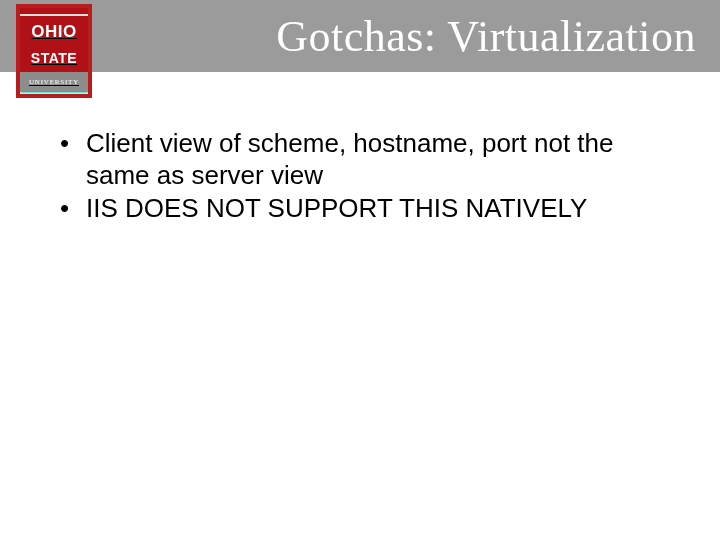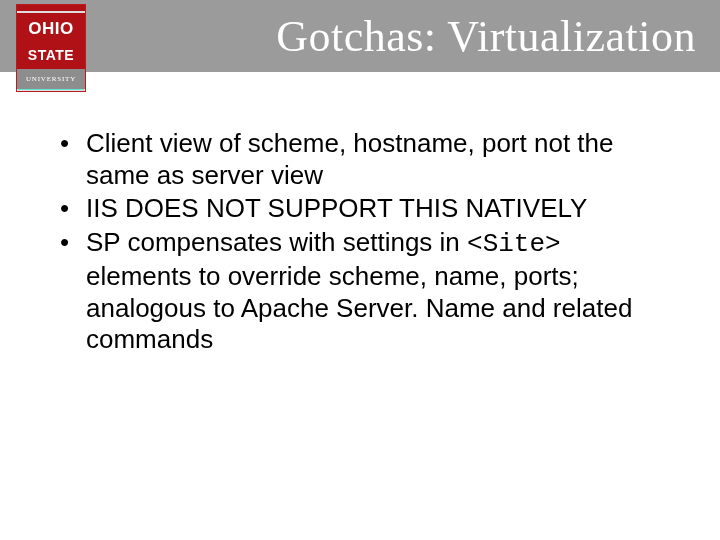--- a/index.html
+++ b/index.html
@@ -1,19 +1,19 @@
 <!DOCTYPE html>
 <html><head>
 <meta charset="utf-8">
 <style>
   html,body{margin:0;padding:0;width:720px;height:540px;background:#fff;font-family:Arial,Helvetica,sans-serif;}
   .slide{position:relative;width:720px;height:540px;overflow:hidden;}
   .header{position:relative;width:100%;height:72px;background:#9b9b9b;}
   .title{position:absolute;right:24px;top:11px;font-family:Georgia,'Times New Roman',serif;font-size:44px;color:#fff;letter-spacing:0.5px;}
-  .logo{position:absolute;left:16px;top:4px;width:68px;height:86px;background:#5eead4;border:1px solid #b91c1c;box-shadow:0 0 0 1px #e0e0e0 inset;}
+  .logo{position:absolute;left:16px;top:4px;width:68px;height:86px;background:#5eead4;border:4px solid #b91c1c;box-shadow:0 0 0 1px #e0e0e0 inset;text-decoration:underline;}
   .logo-top{width:100%;height:6px;background:#b01116;}
   .logo-divider{width:100%;height:2px;background:#ddd;}
   .logo-main{width:100%;height:56px;background:#b01116;color:#fff;display:flex;flex-direction:column;align-items:center;justify-content:center;font-family:'Arial Black',Arial,sans-serif;font-weight:900;line-height:1;}
   .logo-ohio{font-size:17px;letter-spacing:0.5px;}
   .logo-state{font-size:14px;letter-spacing:0.5px;margin-top:11px;}
   .logo-bottom{width:100%;height:20px;background:#8d8d8d;color:#fff;display:flex;align-items:center;justify-content:center;font-size:7px;letter-spacing:0.8px;font-family:Georgia,serif;}
   .body{padding:56px 48px 0 56px;}
   ul.bullets{list-style:none;margin:0;padding:0;}
   ul.bullets>li{position:relative;padding-left:30px;font-size:26px;line-height:1.22;color:#000;margin-bottom:2px;}
   ul.bullets>li::before{content:"•";position:absolute;left:4px;top:0;font-size:26px;color:#000;}
@@ -33,17 +33,16 @@
       </div>
       <div class="logo-bottom">UNIVERSITY</div>
     </div>
     <div class="title">Gotchas: Virtualization</div>
   </div>
 
   <div class="body">
     <ul class="bullets" id="bullets">
         <li><span>Client view of scheme, hostname, port not the same as server view</span></li>
         <li><span>IIS DOES NOT SUPPORT THIS NATIVELY</span></li>
-        <li><span>SP compensates with settings in </span><span class="mono">&lt;Site&gt;</span><span> elements to override scheme, name, ports; analogous to Apache Server. Name and related commands</span></li>
       </ul>
   </div>
 
 </div>
 
 </body></html>

